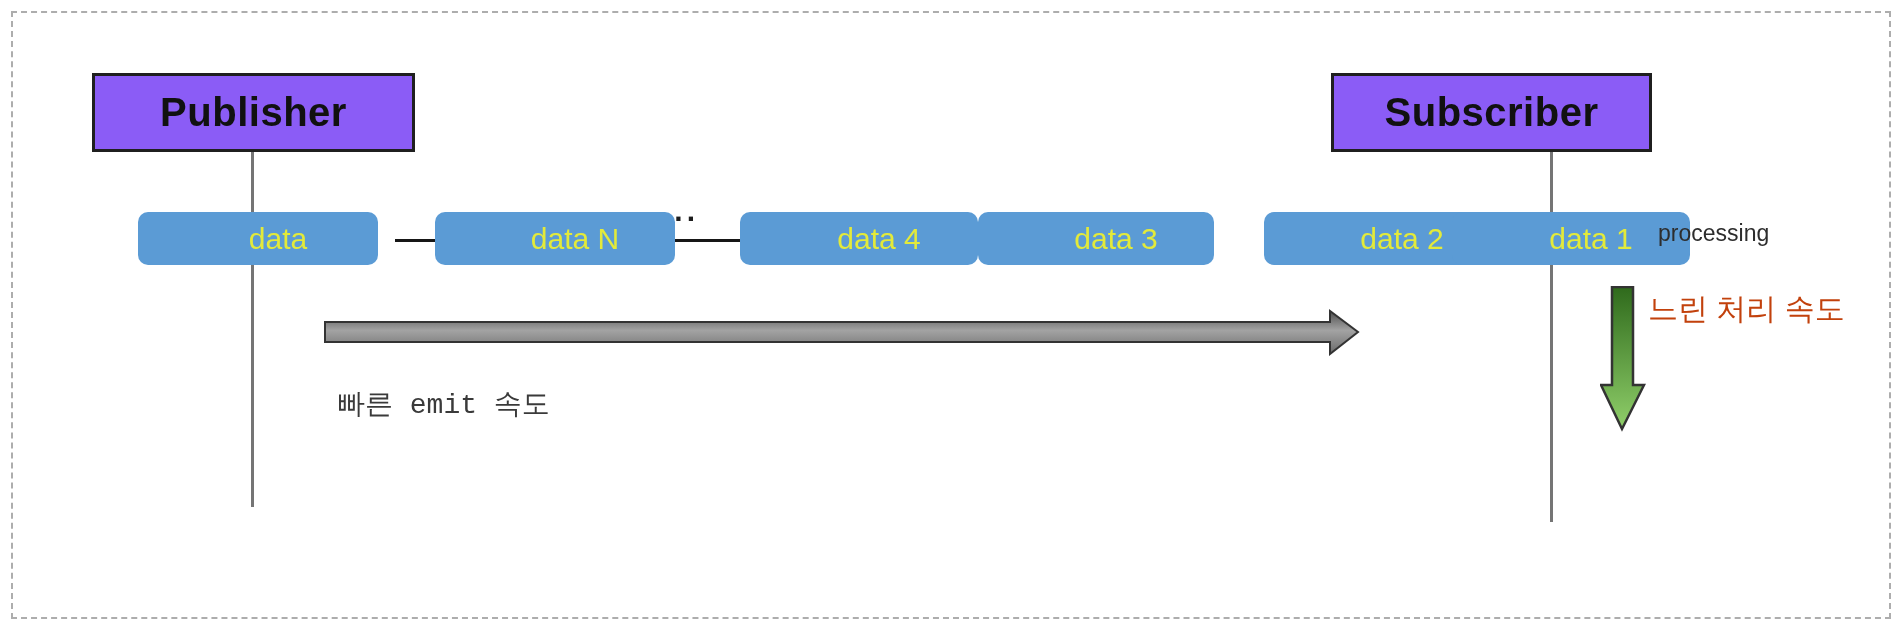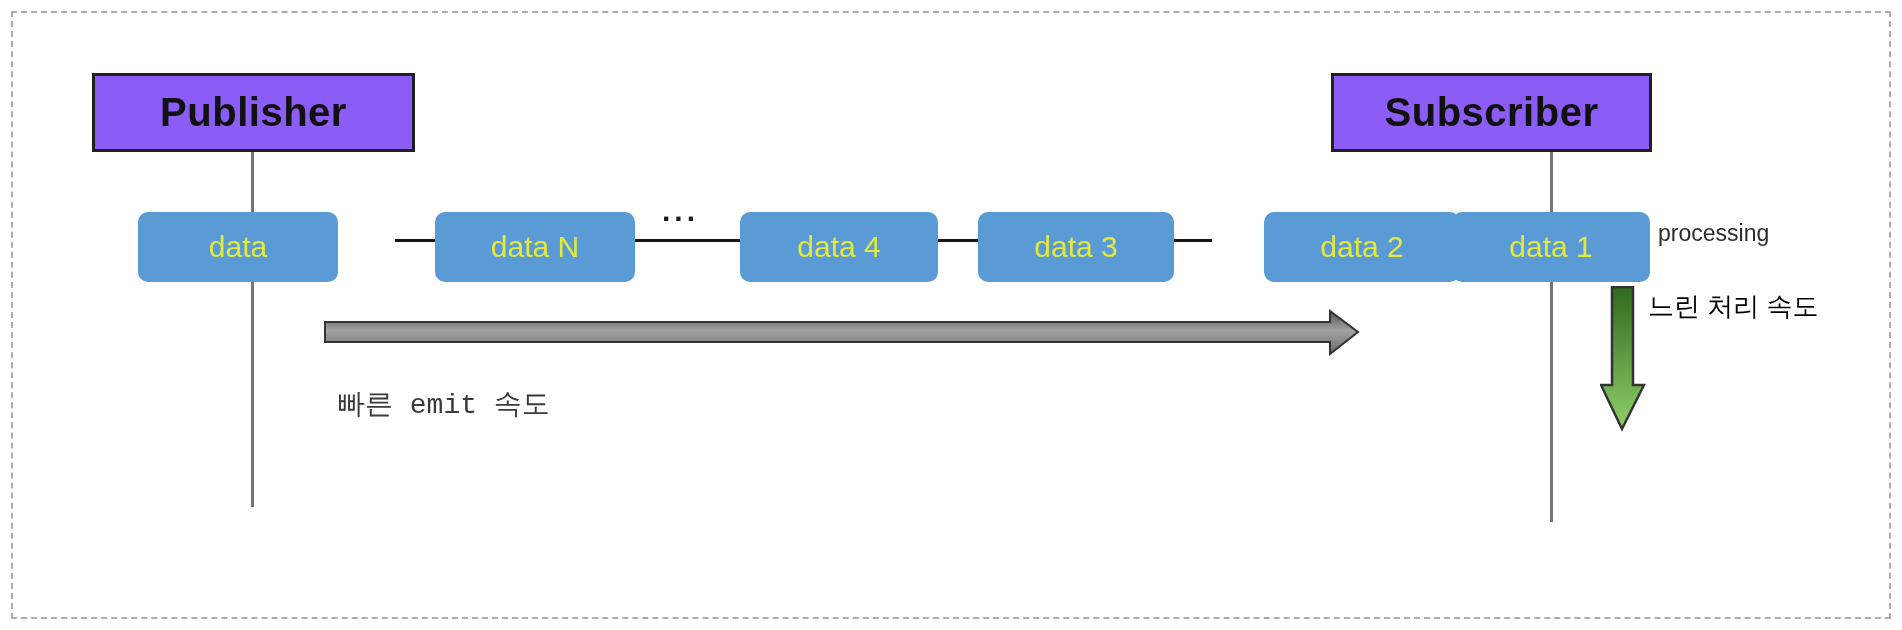--- a/index.html
+++ b/index.html
@@ -12,37 +12,37 @@
     border:2px dashed #adadad;pointer-events:none;
   }
   .actor-box{
     position:absolute;top:73px;height:79px;background:#8b5cf6;
     border:3px solid #1f1f1f;box-sizing:border-box;
     display:flex;align-items:center;justify-content:center;
     font-size:40px;font-weight:bold;color:#111;letter-spacing:0.5px;z-index:4;
   }
   .vline{position:absolute;width:3px;background:#757575;z-index:1;}
   .qbox{
-    position:absolute;top:212px;height:70px;background:#5B9BD5;border-radius:10px;
+    position:absolute;top:212px;height:53px;background:#5B9BD5;border-radius:10px;
     display:flex;align-items:center;justify-content:center;
-    font-size:30px;color:#E3EA3A;z-index:3;
+    font-size:30px;color:#E3EA3A;z-index:3;padding-left:40px;
   }
   .connector{position:absolute;top:239px;height:3px;background:#161616;z-index:2;}
   .arrowhead-right{
     position:absolute;top:233px;width:0;height:0;z-index:2;
     border-left:11px solid #161616;border-top:7px solid transparent;border-bottom:7px solid transparent;
   }
   .ellipsis{
     position:absolute;left:662px;top:196px;font-size:30px;font-weight:bold;color:#1c1c1c;
     letter-spacing:4px;z-index:2;line-height:30px;
   }
   .annotation{position:absolute;color:#333;z-index:3;white-space:nowrap;}
   #processing-label{left:1658px;top:220px;font-size:23px;color:#2d2d2d;}
   #fast-emit-label{left:337px;top:385px;font-size:28px;color:#3a3a3a;font-family:Liberation Mono, monospace;}
-  #slow-processing-label{left:1648px;top:289px;font-size:26px;color:#000000;}
+  #slow-processing-label{left:1648px;top:289px;font-size:30px;color:#c2410c;}
   svg{position:absolute;z-index:2;}
   #emit-arrow-svg{left:324px;top:308px;}
   #processing-arrow-svg{left:1600px;top:286px;}
 </style>
 </head>
 <body>
 
 <div id="canvas">
 
   <div class="dashed-frame"></div>

